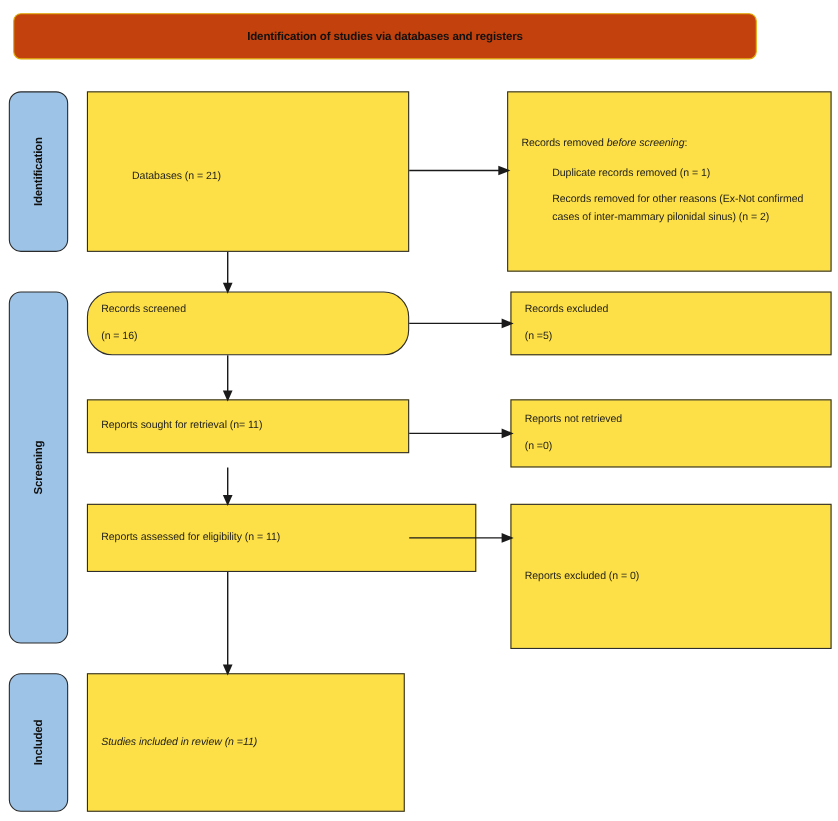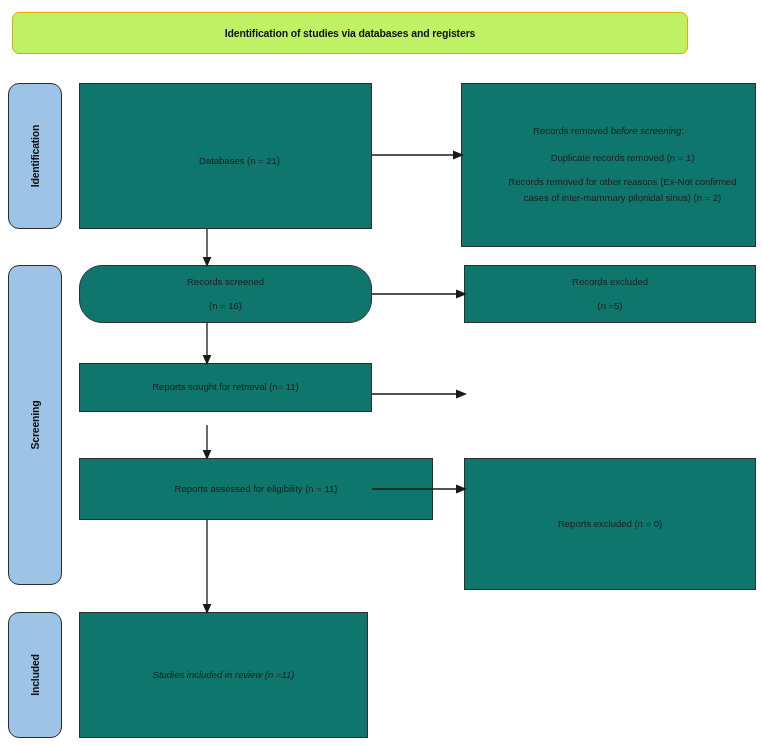--- a/index.html
+++ b/index.html
@@ -21,21 +21,21 @@
     overflow: hidden;
   }
 
   
   .banner {
     position: absolute;
     left: 12px;
     top: 12px;
     width: 676px;
     height: 42px;
-    background: #bef264;
+    background: #c2410c;
     border: 1px solid #e0a800;
     border-radius: 7px;
     display: flex;
     align-items: center;
     justify-content: center;
   }
   .banner-text {
     font-size: 10.5px;
     font-weight: bold;
     color: #111111;
@@ -64,27 +64,26 @@
     letter-spacing: -0.2px;
     color: #111111;
   }
   #stage-identification { top: 83px;  height: 146px; }
   #stage-screening     { top: 265px; height: 320px; }
   #stage-included      { top: 612px; height: 126px; }
 
   
   .box {
     position: absolute;
-    background: #0f766e;
+    background: #fde047;
     border: 1.3px solid #2e2e2e;
     padding: 10px 12px;
     display: flex;
     flex-direction: column;
     justify-content: center;
-    text-align: center;
   }
   .box p {
     margin: 0;
     font-size: 9.6px;
     line-height: 1.75;
     color: #1d1d1d;
     letter-spacing: -0.05px;
   }
   .box p.indent { margin-left: 28px; }
   .box p.gap    { margin-top: 10px; }
@@ -154,20 +153,24 @@
 
   <div class="box" id="box-excluded">
     <p>Records excluded</p>
     <p class="gap-sm">(n =5)</p>
   </div>
 
   <div class="box" id="box-sought">
     <p>Reports sought for retrieval (n= 11)</p>
   </div>
 
+  <div class="box" id="box-notretrieved">
+    <p>Reports not retrieved</p>
+    <p class="gap-sm">(n =0)</p>
+  </div>
 
   <div class="box" id="box-assessed">
     <p>Reports assessed for eligibility (n = 11)</p>
   </div>
 
   <div class="box" id="box-repexcluded">
     <p>Reports excluded (n = 0)</p>
   </div>
 
   <div class="box" id="box-included">

